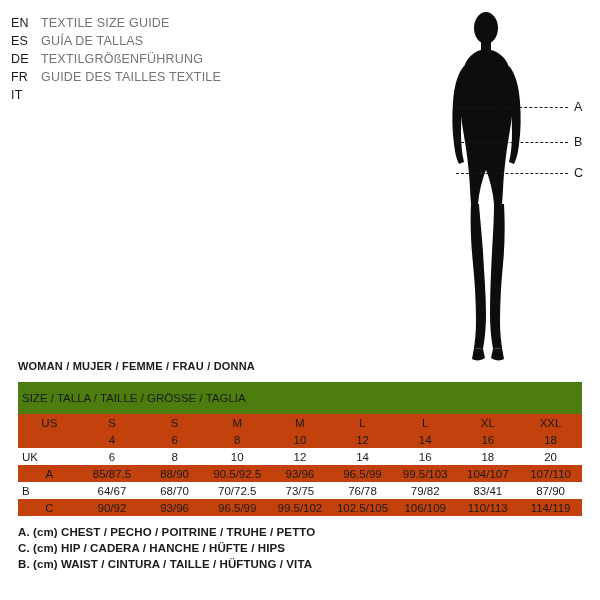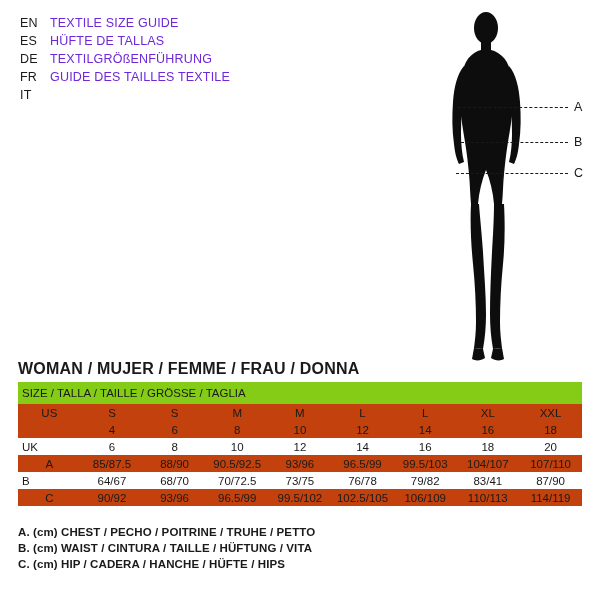--- a/index.html
+++ b/index.html
@@ -18,37 +18,37 @@
     position: relative;
     width: 600px;
     height: 600px;
     box-sizing: border-box;
   }
 
   
   .lang-block {
     position: absolute;
     top: 16px;
-    left: 20px;
+    left: 11px;
     width: 300px;
   }
   .lang-row {
     display: flex;
     align-items: baseline;
     height: 18px;
     font-size: 12.5px;
     letter-spacing: 0.2px;
   }
   .lang-code {
     width: 30px;
     flex: 0 0 30px;
     color: #1a1a1a;
   }
   .lang-text {
-    color: #6d28d9;
+    color: #737373;
     white-space: nowrap;
     text-align: center;
   }
 
   
   .figure-wrap {
     position: absolute;
     top: 8px;
     left: 430px;
     width: 160px;
@@ -71,21 +71,21 @@
   .marker-label {
     margin-left: 6px;
     font-size: 12.5px;
   }
 
   
   .woman-title {
     position: absolute;
     left: 18px;
     top: 360px;
-    font-size: 16px;
+    font-size: 11px;
     font-weight: bold;
     letter-spacing: 0.2px;
     color: #1a1a1a;
   }
 
   
   .table-wrap {
     position: absolute;
     left: 18px;
     top: 382px;
@@ -97,23 +97,23 @@
     font-size: 11.5px;
     table-layout: fixed;
   }
   table.size-table td {
     height: 17px;
     padding: 0 4px;
     color: #1a1a1a;
     vertical-align: middle;
   }
   tr.head-row td {
-    background: #84cc16;
+    background: #4d7c0f;
     font-size: 11.5px;
-    height: 22px;
+    height: 32px;
     margin-top: 16px;
   }
   tr.shade td {
     background: #c2410c;
     text-align: center;
   }
   tr.plain td {
     background: #ffffff;
   }
   td.lbl {
@@ -144,21 +144,21 @@
 
 <div class="page">
 
   <div class="lang-block">
     <div class="lang-row">
       <span class="lang-code">EN</span>
       <span class="lang-text">TEXTILE SIZE GUIDE</span>
     </div>
     <div class="lang-row">
       <span class="lang-code">ES</span>
-      <span class="lang-text">HÜFTE DE TALLAS</span>
+      <span class="lang-text">GUÍA DE TALLAS</span>
     </div>
     <div class="lang-row">
       <span class="lang-code">DE</span>
       <span class="lang-text">TEXTILGRÖßENFÜHRUNG</span>
     </div>
     <div class="lang-row">
       <span class="lang-code">FR</span>
       <span class="lang-text">GUIDE DES TAILLES TEXTILE</span>
     </div>
     <div class="lang-row">
@@ -319,17 +319,17 @@
           <td class="val">106/109</td>
           <td class="val">110/113</td>
           <td class="val">114/119</td>
         </tr>
       </tbody>
     </table>
   </div>
 
   <div class="legend">
     <div class="legend-line">A. (cm) CHEST / PECHO / POITRINE / TRUHE / PETTO</div>
+    <div class="legend-line">C. (cm) HIP / CADERA / HANCHE / HÜFTE / HIPS</div>
     <div class="legend-line">B. (cm) WAIST / CINTURA / TAILLE / HÜFTUNG / VITA</div>
-    <div class="legend-line">C. (cm) HIP / CADERA / HANCHE / HÜFTE / HIPS</div>
   </div>
 
 </div>
 
 </body></html>

